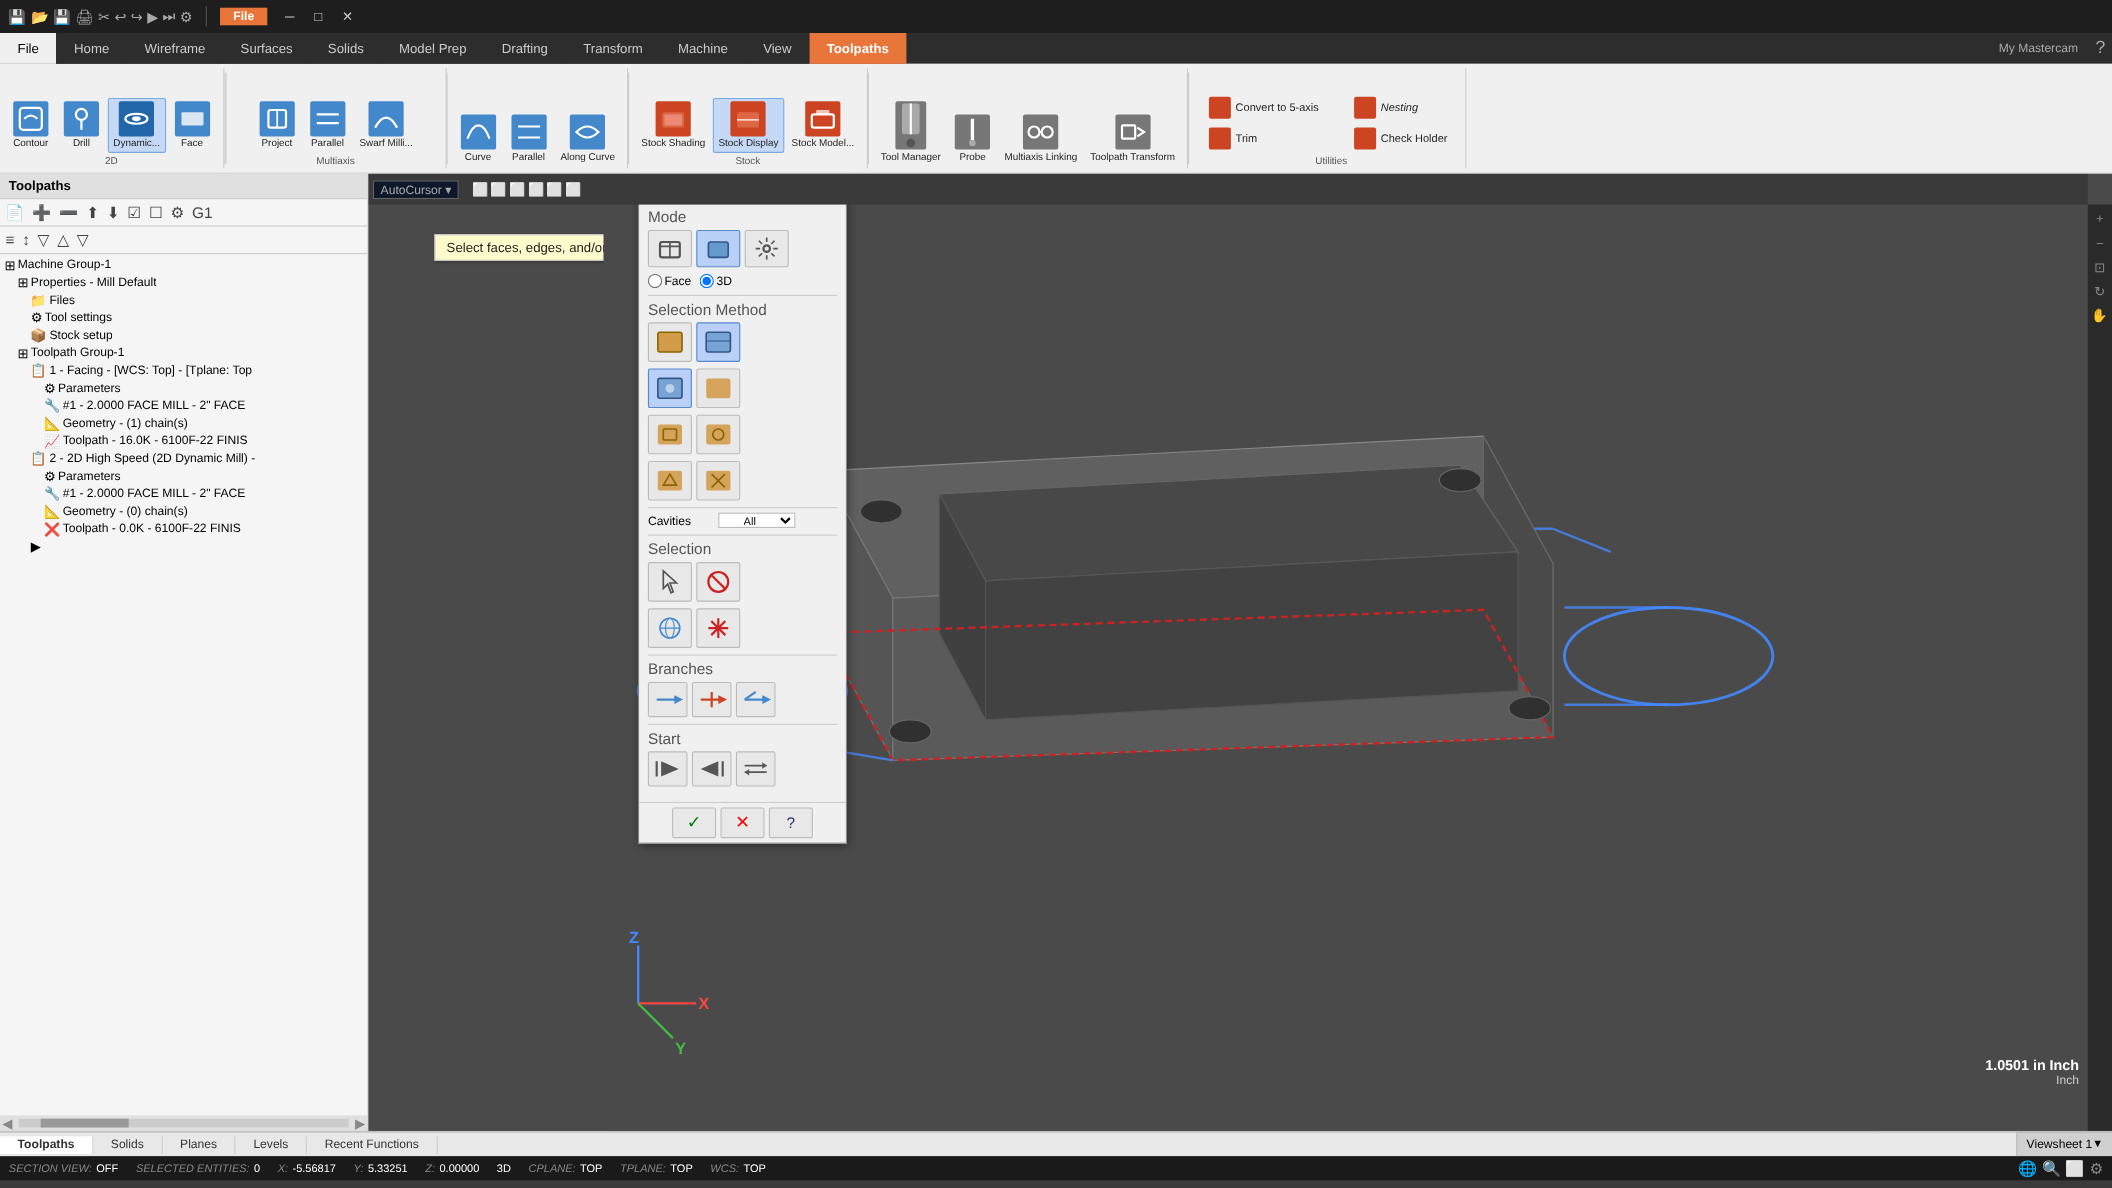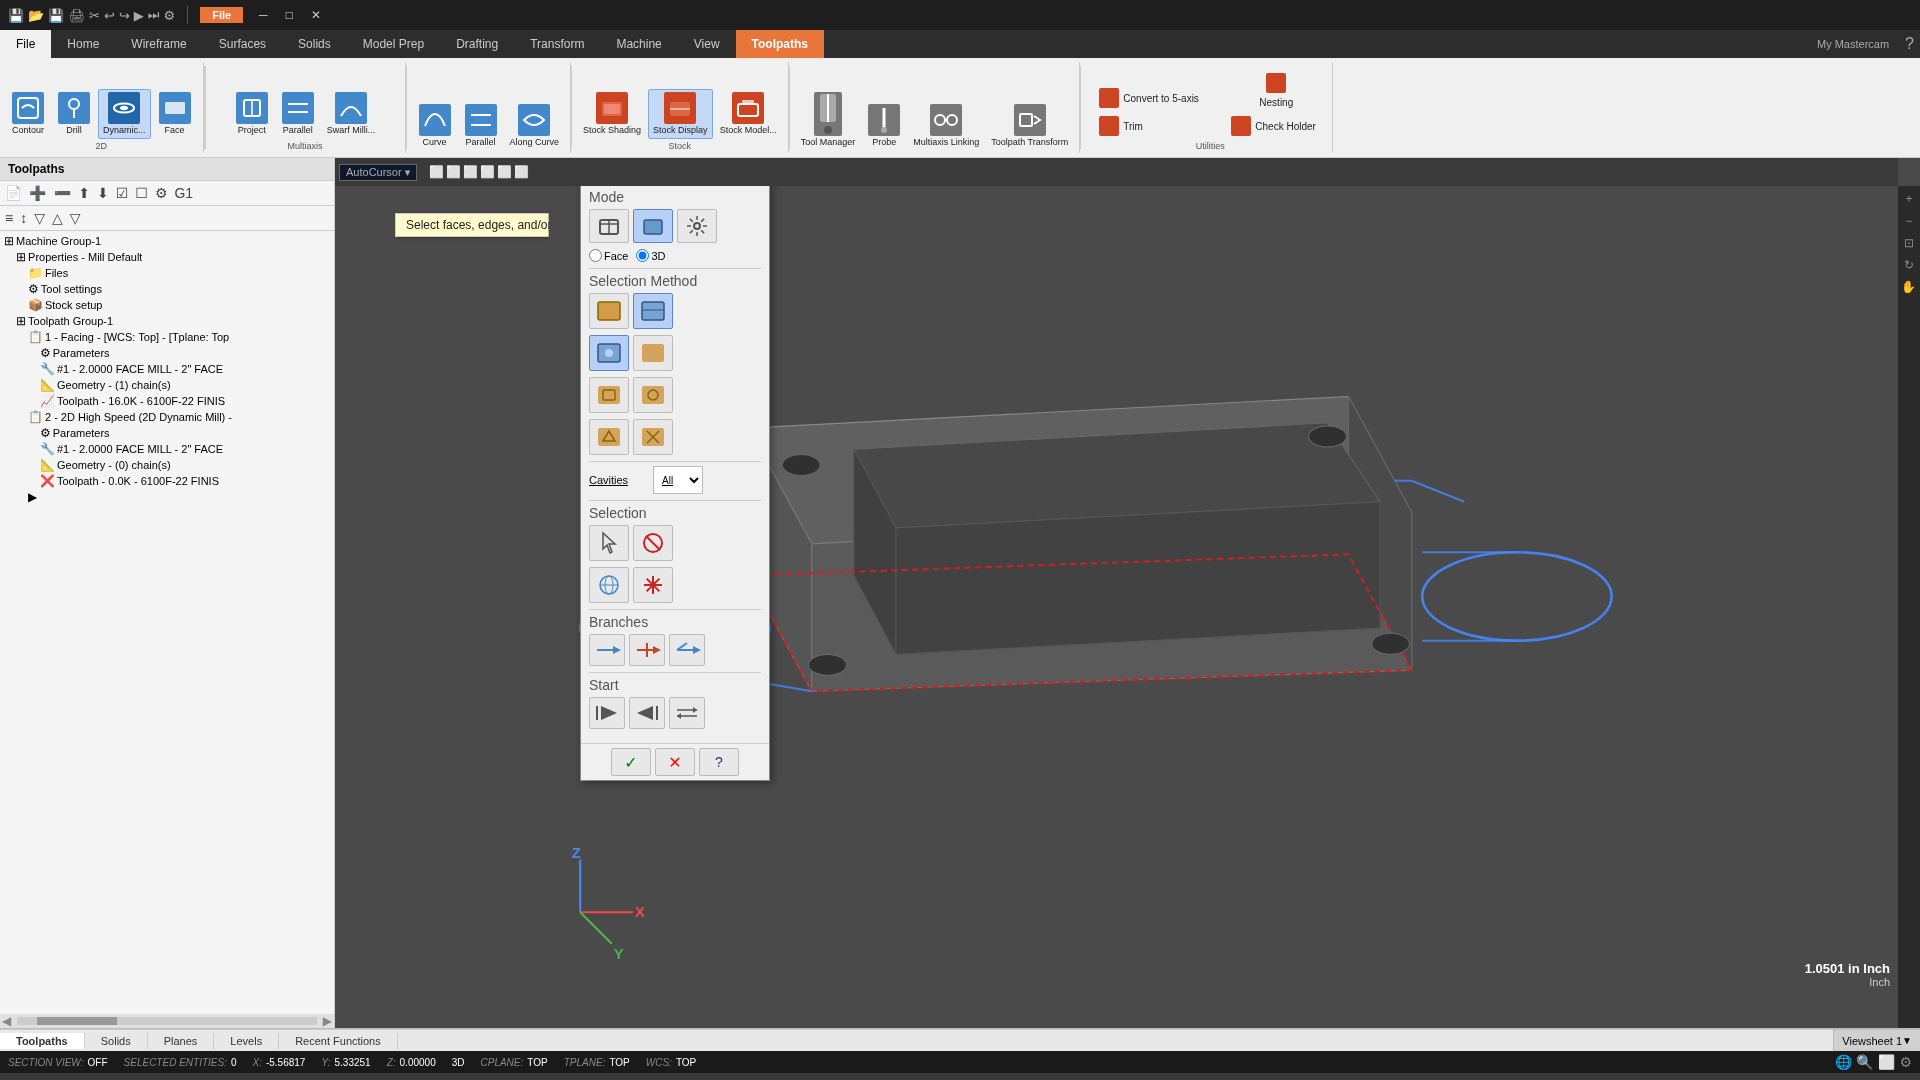--- a/index.html
+++ b/index.html
@@ -269,31 +269,30 @@
       cursor: pointer;
       display: flex; align-items: center; justify-content: center;
       border-radius: 2px;
       font-size: 14px;
     }
     .dialog-btn.active { background: #b8d0f8; border-color: #5588cc; }
     .radio-group { display: flex; gap: 8px; margin-bottom: 6px; align-items: center; }
     .radio-label { font-size: 11px; display: flex; align-items: center; gap: 2px; }
     .dialog-select-row {
       display: flex;
-      align-items: center;
+      align-items: flex-end;
       gap: 4px;
       margin-bottom: 6px;
-      text-decoration: underline;
     }
     .dialog-select {
       font-size: 10px;
-      padding: 1px 4px;
+      padding: 1px 18px;
       background: #fff;
       border: 1px solid #bbb;
-      height: 28px;
+      height: 14px;
       min-width: 50px;
     }
     .dialog-divider {
       border: none;
       border-top: 1px solid #ccc;
       margin: 4px 0;
     }
     .bottom-btn-row {
       display: flex;
       gap: 4px;
@@ -580,21 +579,21 @@
           <button class="ribbon-btn" style="flex-direction:row;min-width:130px;justify-content:flex-start;gap:4px;">
             <div style="width:20px;height:20px;background:#cc4422;border-radius:2px;flex-shrink:0;"></div>
             <span>Convert to 5-axis</span>
           </button>
           <button class="ribbon-btn" style="flex-direction:row;min-width:80px;justify-content:flex-start;gap:4px;">
             <div style="width:20px;height:20px;background:#cc4422;border-radius:2px;flex-shrink:0;"></div>
             <span>Trim</span>
           </button>
         </div>
         <div style="display:flex;flex-direction:column;gap:2px;">
-          <button class="ribbon-btn" style="flex-direction:column;min-width:80px;justify-content:flex-start;gap:4px;">
+          <button class="ribbon-btn" style="flex-direction:row;min-width:80px;justify-content:flex-start;gap:4px;font-style:italic;">
             <div style="width:20px;height:20px;background:#cc4422;border-radius:2px;flex-shrink:0;"></div>
             <span>Nesting</span>
           </button>
           <button class="ribbon-btn" style="flex-direction:row;min-width:100px;justify-content:flex-start;gap:4px;">
             <div style="width:20px;height:20px;background:#cc4422;border-radius:2px;flex-shrink:0;"></div>
             <span>Check Holder</span>
           </button>
         </div>
       </div>
       <div class="ribbon-group-label">Utilities</div>

